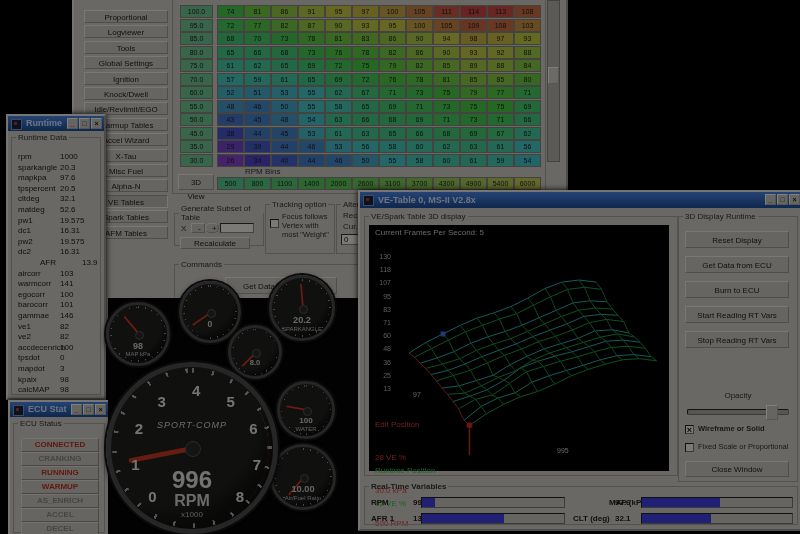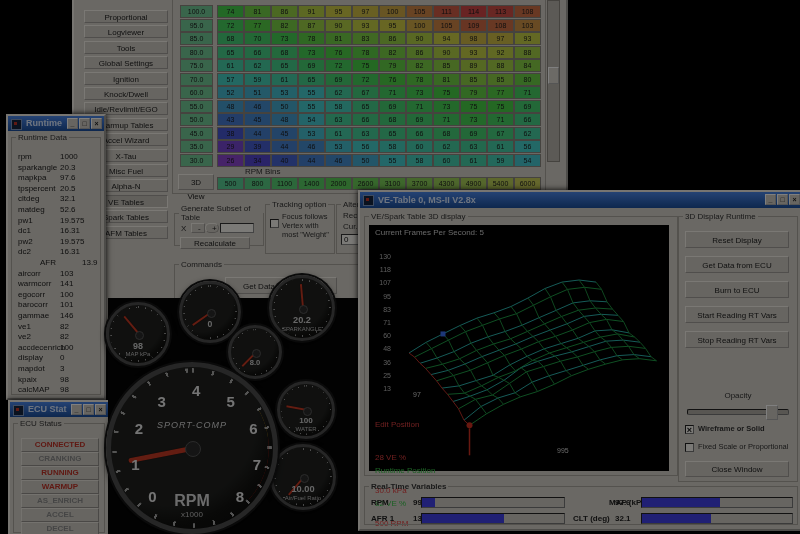--- a/index.html
+++ b/index.html
@@ -312,21 +312,21 @@
         <div class="rt-row" style="top: 105.4px;"><span>dc2</span><b>16.31</b></div>
         <div class="rt-row" style="top: 116px; margin-left: 22px;"><span>AFR</span><b>13.9</b></div>
         <div class="rt-row" style="top: 126.6px;"><span>aircorr</span><b>103</b></div>
         <div class="rt-row" style="top: 137.2px;"><span>warmcorr</span><b>141</b></div>
         <div class="rt-row" style="top: 147.8px;"><span>egocorr</span><b>100</b></div>
         <div class="rt-row" style="top: 158.4px;"><span>barocorr</span><b>101</b></div>
         <div class="rt-row" style="top: 169px;"><span>gammae</span><b>146</b></div>
         <div class="rt-row" style="top: 179.6px;"><span>ve1</span><b>82</b></div>
         <div class="rt-row" style="top: 190.2px;"><span>ve2</span><b>82</b></div>
         <div class="rt-row" style="top: 200.8px;"><span>accdecenrich</span><b>100</b></div>
-        <div class="rt-row" style="top: 211.4px;"><span>display</span><b>0</b></div>
+        <div class="rt-row" style="top: 211.4px;"><span>tpsdot</span><b>0</b></div>
         <div class="rt-row" style="top: 222px;"><span>mapdot</span><b>3</b></div>
         <div class="rt-row" style="top: 232.6px;"><span>kpaix</span><b>98</b></div>
         <div class="rt-row" style="top: 243.2px;"><span>calcMAP</span><b>98</b></div>
       </div>
   </fieldset>
 </div>
 
 <div class="win" style="left:8px;top:400px;width:98px;height:134px;z-index:2;">
   <div class="tb">
     <span class="ico">
@@ -403,20 +403,21 @@
       <span class="tachnum" style="left: 23.7934px; top: 53.3042px;">2</span>
       <span class="tachnum" style="left: 46.5991px; top: 25.5154px;">3</span>
       <span class="tachnum" style="left: 81px; top: 15.08px;">4</span>
       <span class="tachnum" style="left: 115.401px; top: 25.5154px;">5</span>
       <span class="tachnum" style="left: 138.207px; top: 53.3042px;">6</span>
       <span class="tachnum" style="left: 141.73px; top: 89.08px;">7</span>
       <span class="tachnum" style="left: 124.784px; top: 120.784px;">8</span>
       <div class="gl" style="top: 53.32px; font-size: 9px; font-style: italic; letter-spacing: 1px; color: rgb(216, 216, 216);">SPORT-COMP</div>
       <div class="needle" style="height: 67.08px; width: 5px; border-radius: 3px; transform: rotate(-101deg);"></div>
       <div class="hub" style="width: 14px; height: 14px; margin: -7px;"></div>
+      <div class="gv" style="top: 98.9px; font-size: 24px; color: rgb(228, 228, 228);">996</div>
       <div class="gv" style="top: 124.7px; font-size: 16px; color: rgb(216, 216, 216);">RPM</div>
       <div class="gl" style="top: 142.76px; font-size: 8px;">x1000</div>
     </div>
   </div>
 
 <div class="win" style="left:358px;top:190px;width:442px;height:337px;z-index:10;">
   <div class="tb" style="height:16px;line-height:16px;">
     <span class="ico" style="top:3px;">
         <i></i>
       </span>

